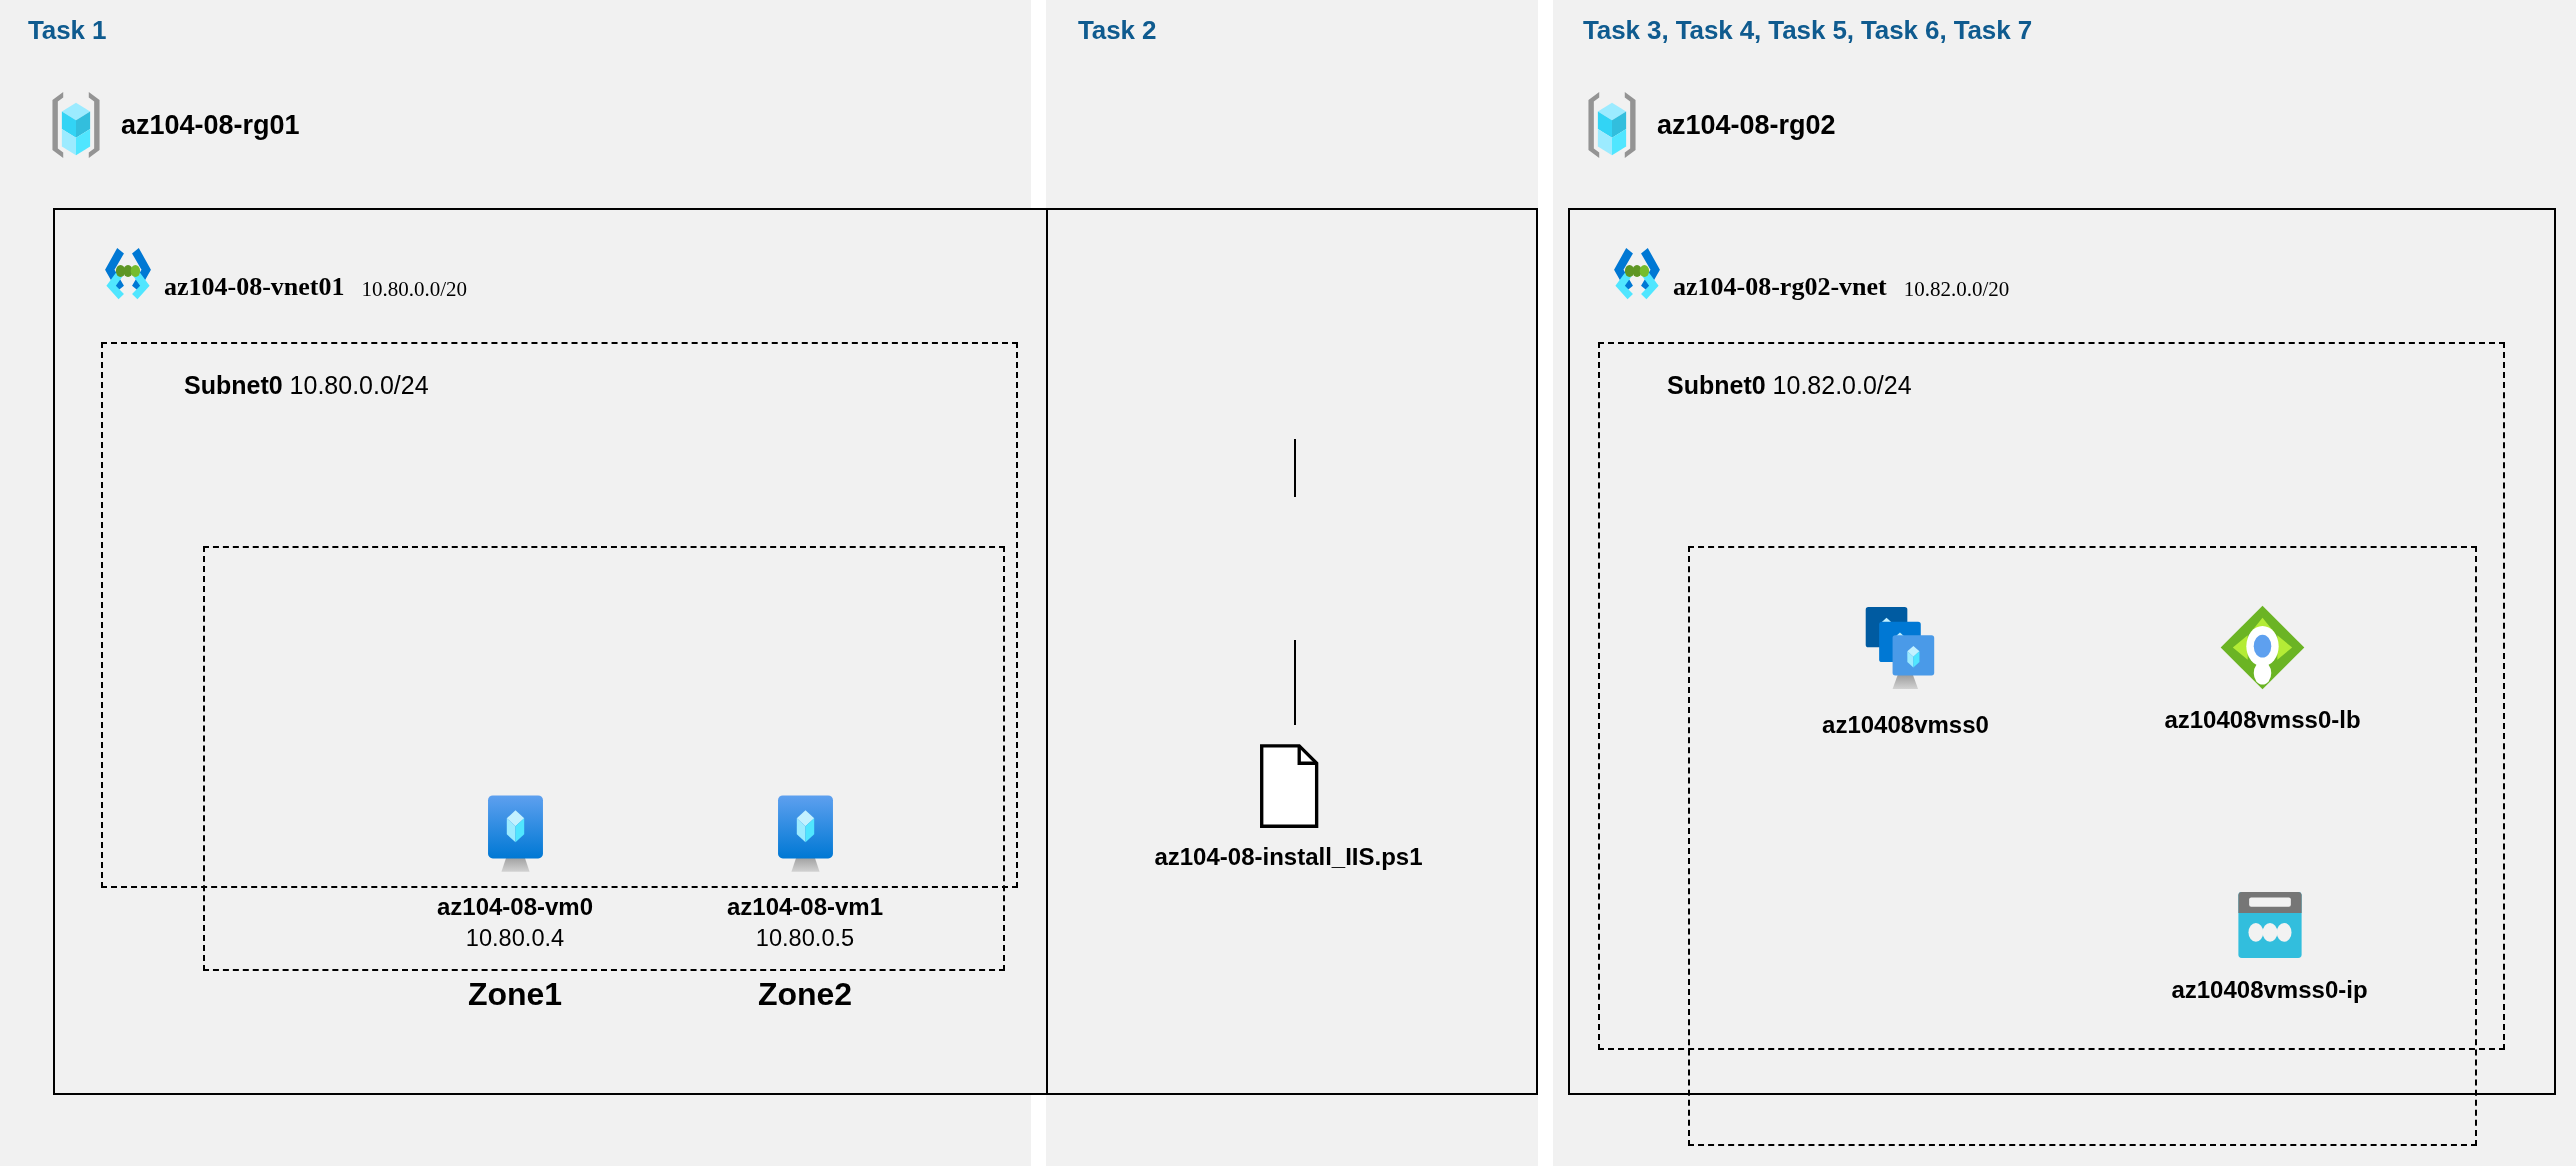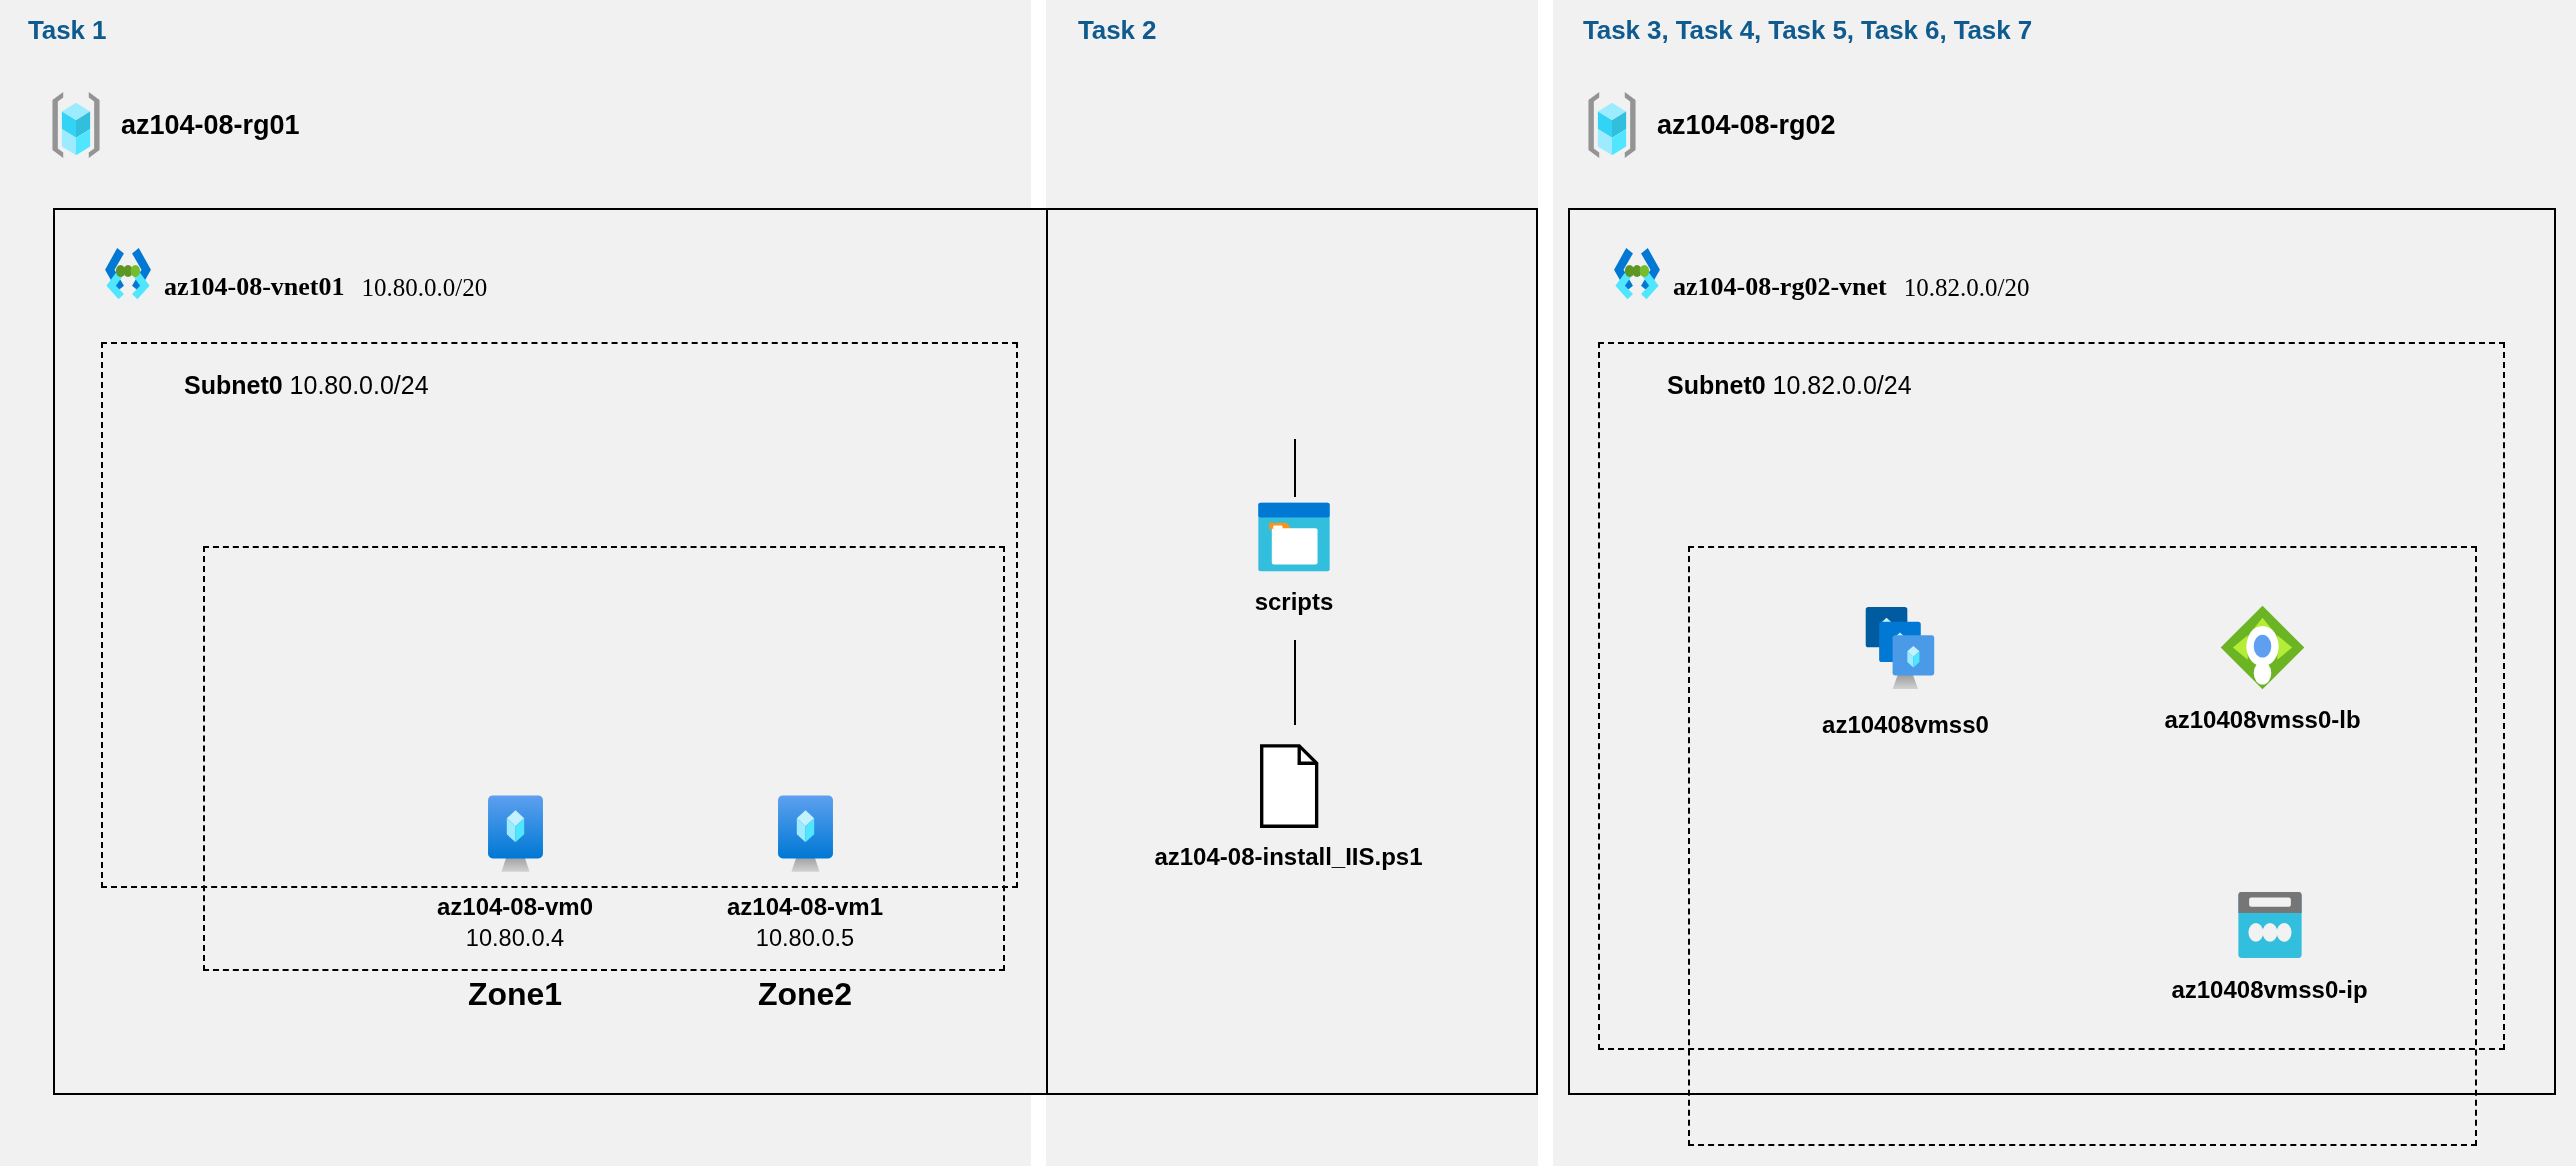--- a/index.html
+++ b/index.html
@@ -74,21 +74,21 @@
   }
   #vnet-row-1 { left: 46px; top: 34px; }
   #vnet-row-2 { left: 40px; top: 34px; }
   .vnet-name {
     font-size: 26px;
     font-weight: bold;
     color: #000;
     white-space: nowrap;
   }
   .cidr {
-    font-size: 25px;
+    font-size: 21px;
     font-weight: normal;
     color: #000;
     margin-left: 8px;
     white-space: nowrap;
   }
 
   
   .dashed-box {
     position: absolute;
     border: 2px dashed #000;
@@ -272,32 +272,20 @@
 
 <div class="col" id="col-task2">
   <div class="task-heading" id="heading-task2">Task 2</div>
 </div>
 
 <div class="solid-box" id="task2-box">
 
 
   <div class="connector" id="conn-1"></div>
 
-  <div class="node" id="node-scripts">
-    <span>
-      <svg class="icon" width="80" height="74" viewBox="0 0 118 110">
-        <rect x="6" y="4" width="106" height="102" rx="3" fill="#32bedd"></rect>
-        <rect x="6" y="4" width="106" height="22" rx="3" fill="#0078d4"></rect>
-        <path d="M22 34 h26 l8 10 h-34 z" fill="#f7941e"></path>
-        <rect x="28" y="38" width="14" height="5" rx="2" fill="#ffffff"></rect>
-        <rect x="26" y="42" width="68" height="54" rx="3" fill="#ffffff"></rect>
-      </svg>
-    </span>
-    <span class="node-caption">scripts</span>
-  </div>
 
   <div class="connector" id="conn-2"></div>
 
   <div class="node" id="node-ps1">
     <span>
       <svg class="icon" width="67" height="86" viewBox="0 0 100 128">
         <path d="M10 4 h56 l26 26 v94 h-82 z" fill="#ffffff" stroke="#000" stroke-width="5" stroke-linejoin="miter"></path>
         <path d="M66 4 v26 h26" fill="none" stroke="#000" stroke-width="5"></path>
       </svg>
     </span>

